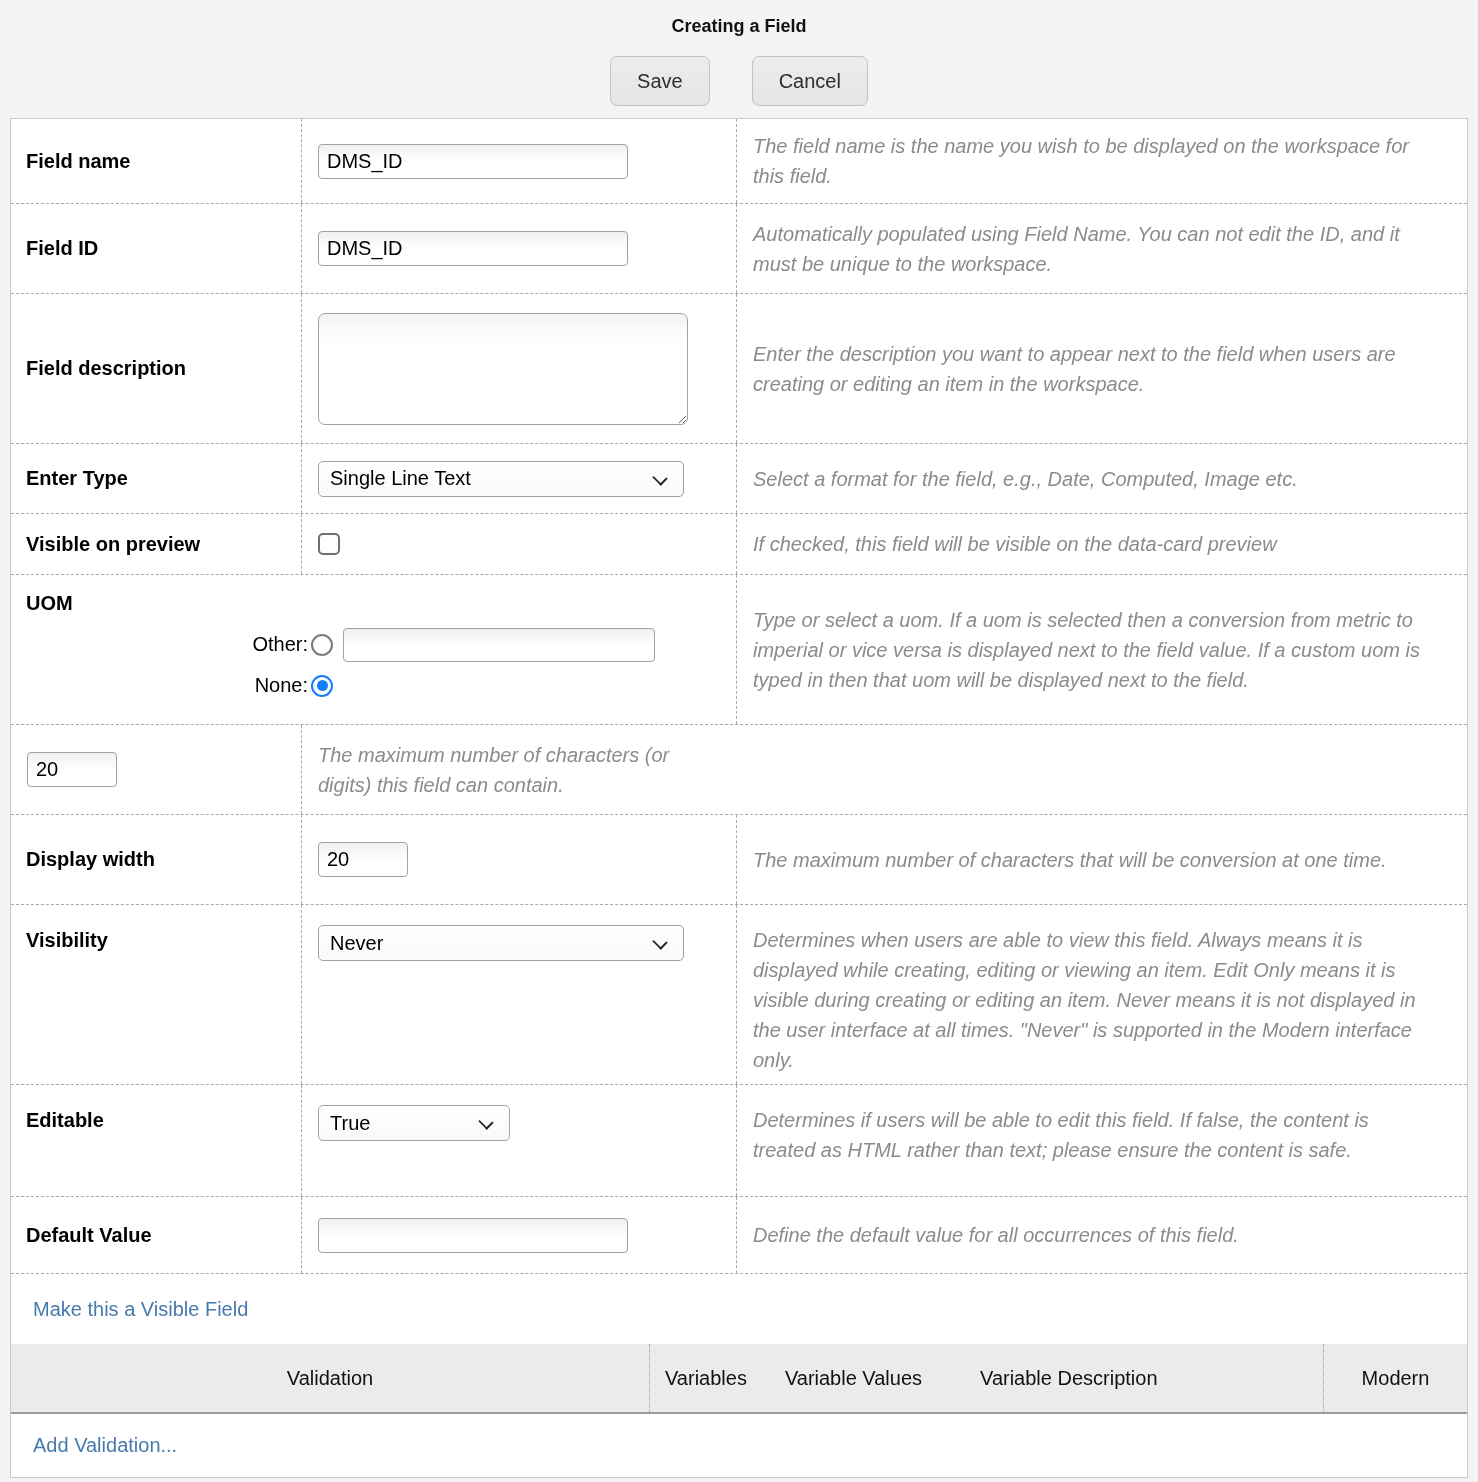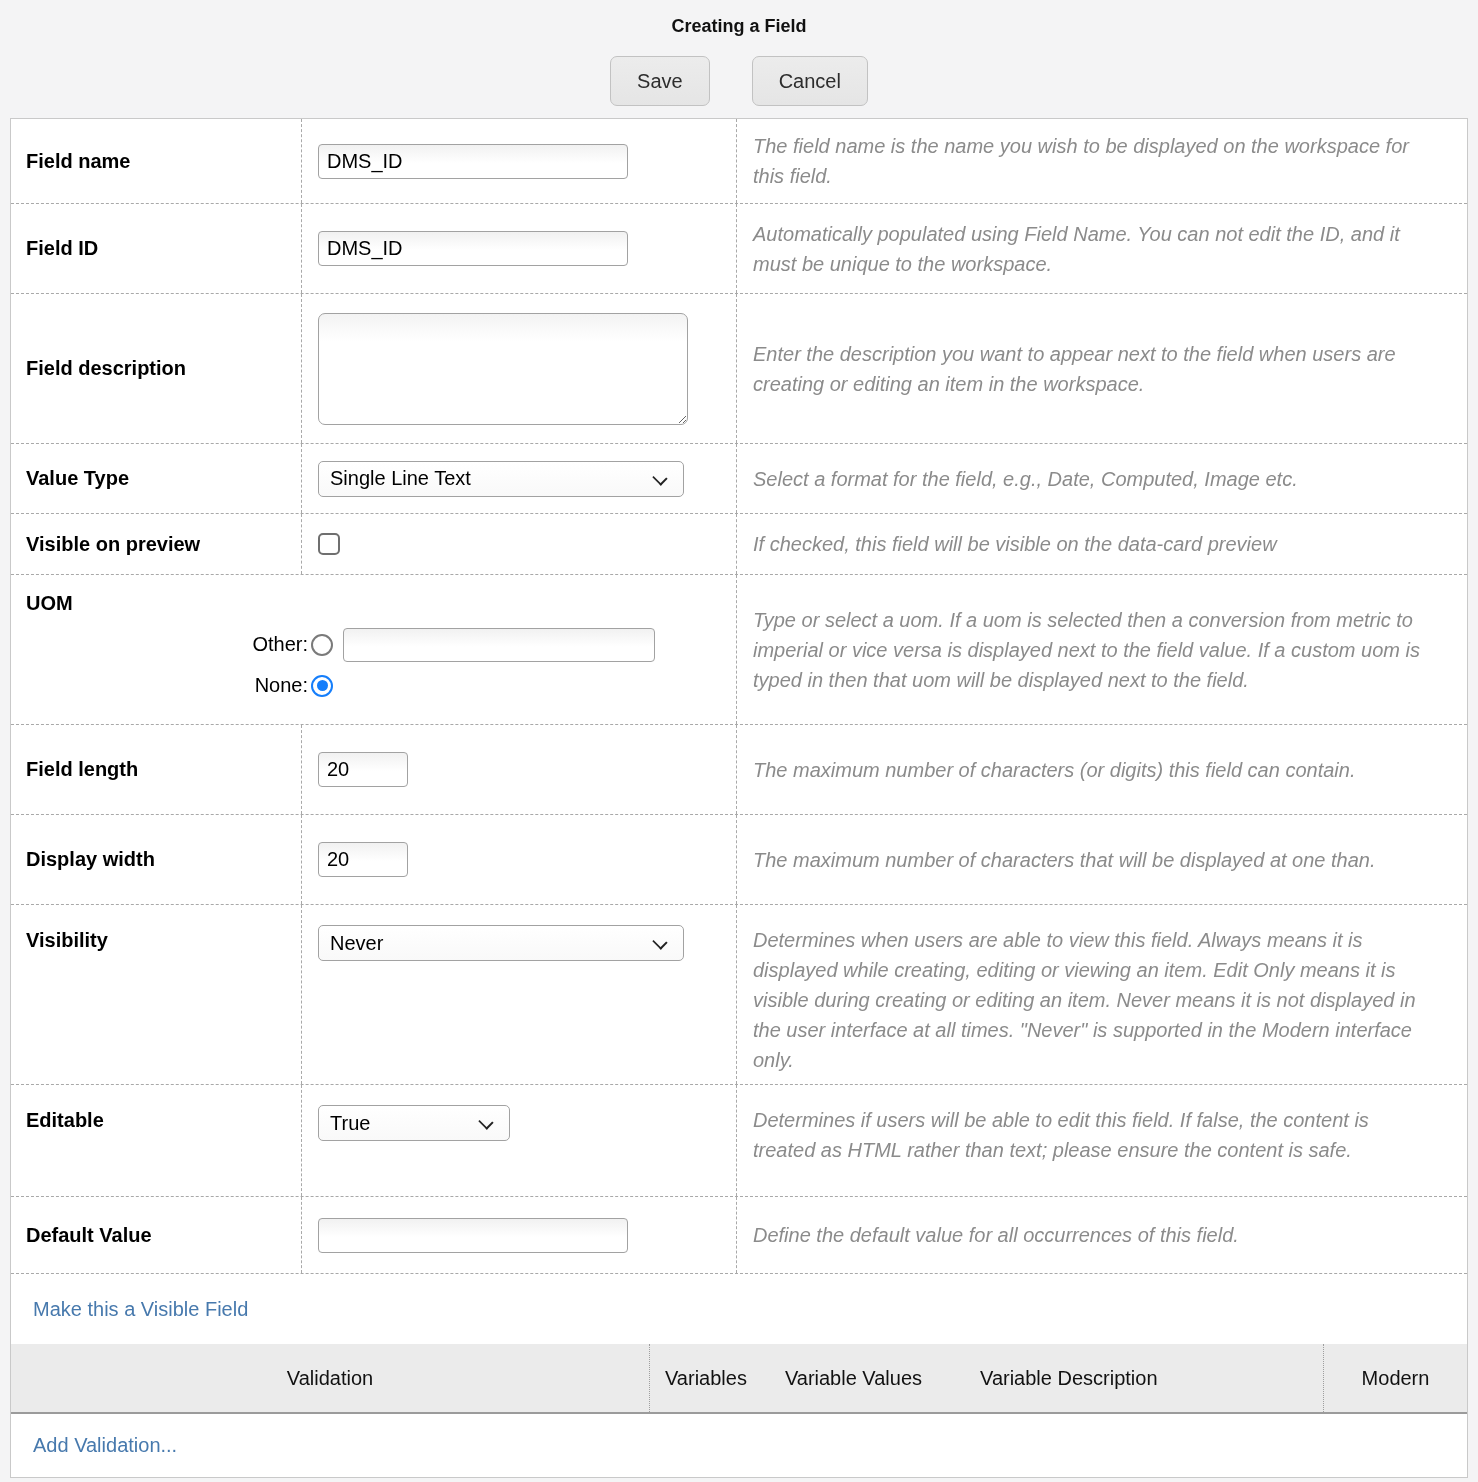--- a/index.html
+++ b/index.html
@@ -139,21 +139,21 @@
     <div class="c2">
         <textarea class="ta" style=""></textarea>
       </div>
     <div class="c3">
         <p class="desc">Enter the description you want to appear next to the field when users are creating or editing an item in the workspace.</p>
       </div>
   </div>
 
   <div class="row" style="height:70px">
     <div class="c1">
-        <span class="lbl">Value Type</span>
+        <span class="lbl">Enter Type</span>
       </div>
     <div class="c2">
       <div class="selwrap w366">
         <span class="selval">Single Line Text</span>
         <span class="chev"></span>
       </div>
     </div>
     <div class="c3">
         <p class="desc">Select a format for the field, e.g., Date, Computed, Image etc.</p>
       </div>
@@ -187,40 +187,37 @@
             </span>
         </div>
       </div>
     </div>
     <div class="c3">
         <p class="desc">Type or select a uom. If a uom is selected then a conversion from metric to imperial or vice versa is displayed next to the field value. If a custom uom is typed in then that uom will be displayed next to the field.</p>
       </div>
   </div>
 
   <div class="row" style="height:90px">
-    <div class="c1">
-        <span class="lbl">Field length</span>
-      </div>
     <div class="c2">
         <input class="ti w90" type="text" value="20" style="">
       </div>
     <div class="c3">
         <p class="desc">The maximum number of characters (or digits) this field can contain.</p>
       </div>
   </div>
 
   <div class="row" style="height:90px">
     <div class="c1">
         <span class="lbl">Display width</span>
       </div>
     <div class="c2">
         <input class="ti w90" type="text" value="20" style="">
       </div>
     <div class="c3">
-        <p class="desc">The maximum number of characters that will be displayed at one than.</p>
+        <p class="desc">The maximum number of characters that will be conversion at one time.</p>
       </div>
   </div>
 
   <div class="row row-top" style="height:180px">
     <div class="c1">
         <span class="lbl">Visibility</span>
       </div>
     <div class="c2">
       <div class="selwrap w366">
         <span class="selval">Never</span>

